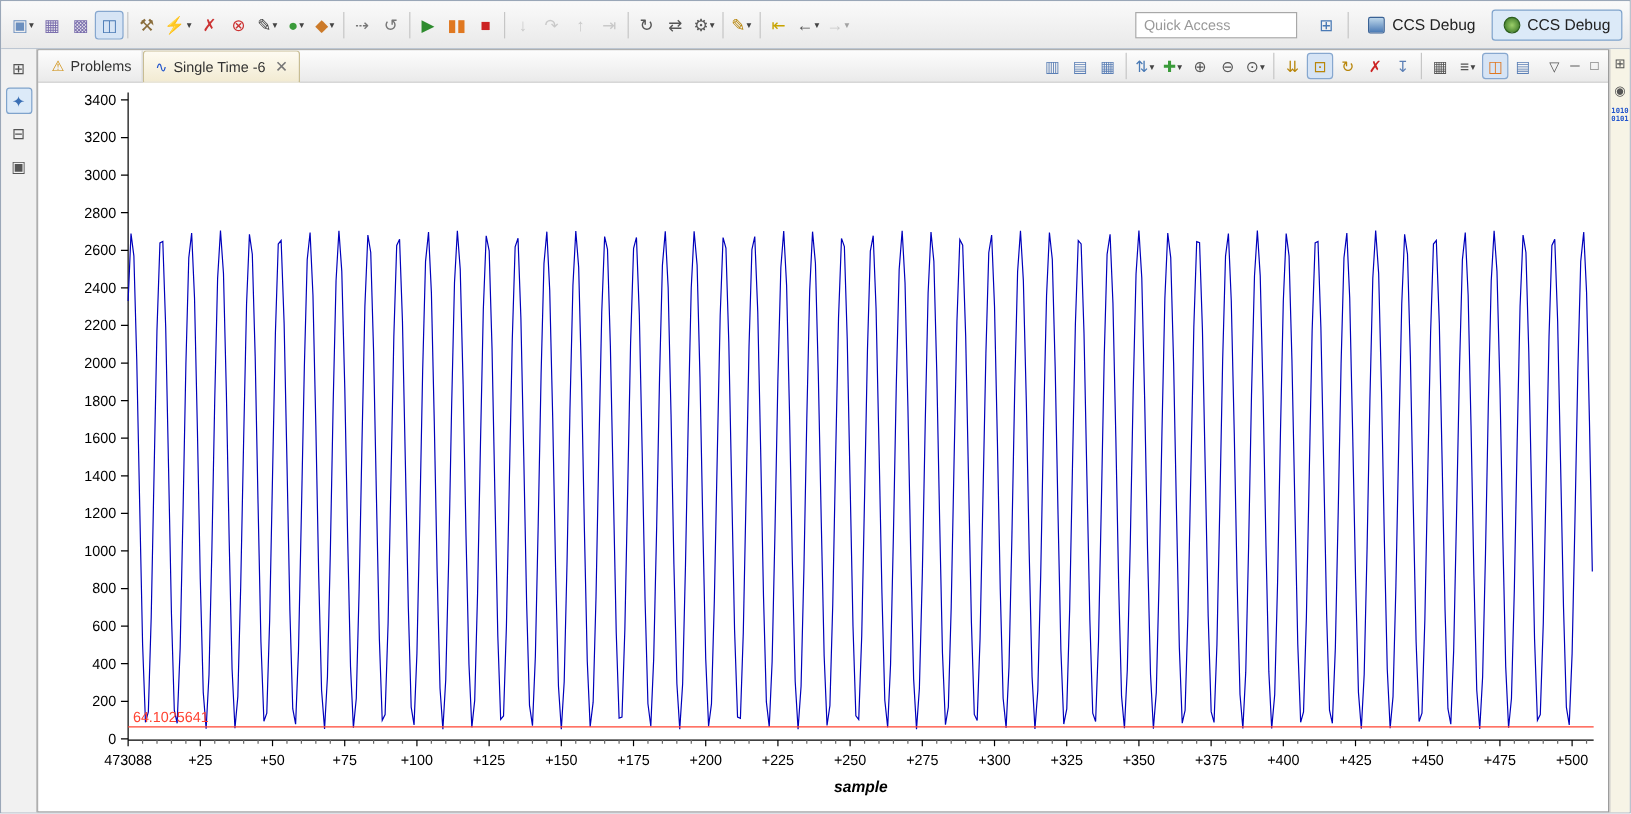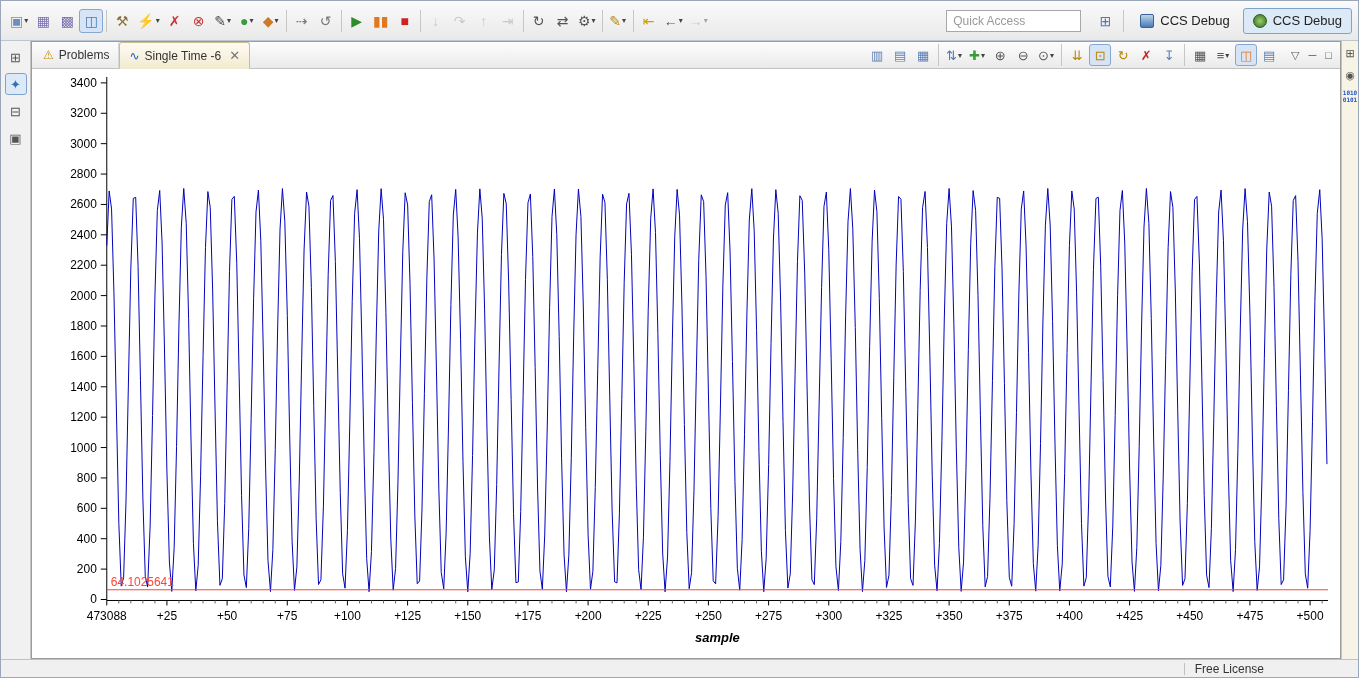--- a/index.html
+++ b/index.html
@@ -467,18 +467,13 @@
     <div id="right-strip" class="right-strip">
         <div class="strip-icon" style="color: rgb(85, 85, 85);">⊞</div>
         <div class="strip-icon" style="color: rgb(85, 85, 85);">◉</div>
         <div class="mem">
           <div>1010</div>
           <div>0101</div>
         </div>
       </div>
   </div>
 
-  <div class="status-bar">
-    <div class="status-spacer"></div>
-    <div class="vsep"></div>
-    <span class="status-license">Free License</span>
-  </div>
 </div>
 
 </body></html>

